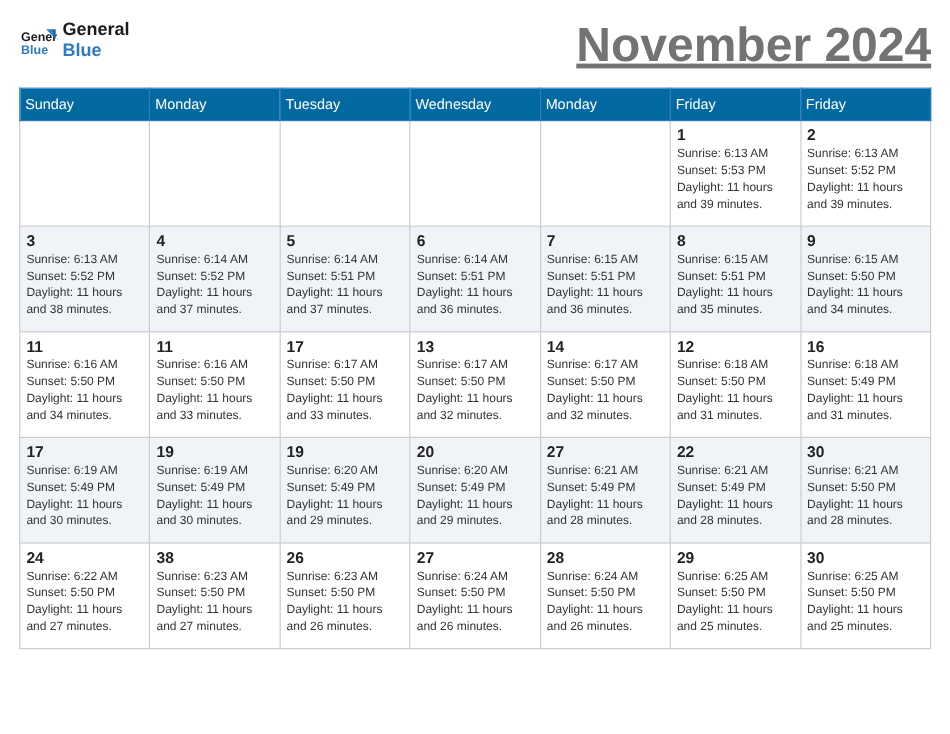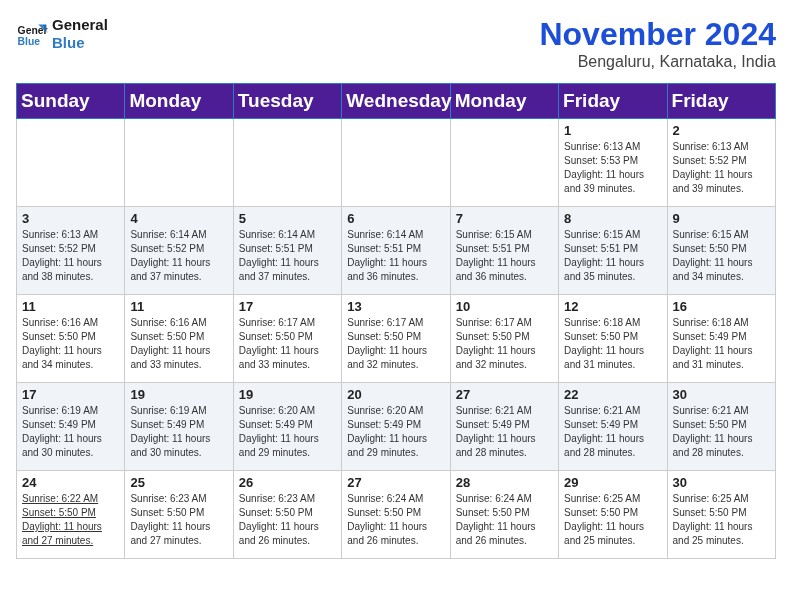--- a/index.html
+++ b/index.html
@@ -22,38 +22,39 @@
       gap: 4px;
     }
     .logo-icon {
       width: 32px;
       height: 32px;
     }
     .title-area {
       text-align: right;
     }
     .month-title {
-      font-size: 32px;
+      font-size: 40px;
       font-weight: bold;
-      color: #1d4ed8;
+      color: #737373;
+      text-decoration: underline;
     }
     .location-title {
       font-size: 16px;
       color: #444;
     }
     table {
       width: 100%;
       border-collapse: collapse;
       table-layout: fixed;
     }
     thead th {
-      background-color: #4c1d95;
+      background-color: #0369a1;
       color: #fff;
-      font-size: 19px;
-      font-weight: bold;
+      font-size: 12px;
+      font-weight: normal;
       padding: 6px 4px;
       text-align: left;
       border: 1px solid #2e7bc4;
     }
     tbody td {
       border: 1px solid #ccc;
       vertical-align: top;
       padding: 4px 5px;
       font-size: 10.5px;
       color: #222;
@@ -88,21 +89,20 @@
       <polygon points="28,8 38,18 33,8" fill="#2e7bc4"></polygon>
       <polygon points="33,8 38,18 38,8" fill="#1a6aaa"></polygon>
     </svg>
     <div style="display:flex; flex-direction:column; line-height:1.2">
       <span style="font-size:15px; font-weight:bold; color:#1a1a1a;">General</span>
       <span style="font-size:15px; font-weight:bold; color:#2e7bc4;">Blue</span>
     </div>
   </div>
   <div class="title-area">
     <div class="month-title">November 2024</div>
-    <div class="location-title">Bengaluru, Karnataka, India</div>
   </div>
 </div>
 
 <table>
   <thead id="thead-row">
   <tr>
         <th>Sunday</th>
         <th>Monday</th>
         <th>Tuesday</th>
         <th>Wednesday</th>
@@ -207,21 +207,21 @@
 and 33 minutes.</div>
         </td>
         <td>
           <div class="day-number">13</div>
           <div class="day-info" style="white-space: pre-line;">Sunrise: 6:17 AM
 Sunset: 5:50 PM
 Daylight: 11 hours
 and 32 minutes.</div>
         </td>
         <td>
-          <div class="day-number">10</div>
+          <div class="day-number">14</div>
           <div class="day-info" style="white-space: pre-line;">Sunrise: 6:17 AM
 Sunset: 5:50 PM
 Daylight: 11 hours
 and 32 minutes.</div>
         </td>
         <td>
           <div class="day-number">12</div>
           <div class="day-info" style="white-space: pre-line;">Sunrise: 6:18 AM
 Sunset: 5:50 PM
 Daylight: 11 hours
@@ -282,27 +282,27 @@
           <div class="day-number">30</div>
           <div class="day-info" style="white-space: pre-line;">Sunrise: 6:21 AM
 Sunset: 5:50 PM
 Daylight: 11 hours
 and 28 minutes.</div>
         </td>
       </tr>
       <tr>
         <td>
           <div class="day-number">24</div>
-          <div class="day-info" style="white-space: pre-line; text-decoration: underline;">Sunrise: 6:22 AM
+          <div class="day-info" style="white-space: pre-line;">Sunrise: 6:22 AM
 Sunset: 5:50 PM
 Daylight: 11 hours
 and 27 minutes.</div>
         </td>
         <td>
-          <div class="day-number">25</div>
+          <div class="day-number">38</div>
           <div class="day-info" style="white-space: pre-line;">Sunrise: 6:23 AM
 Sunset: 5:50 PM
 Daylight: 11 hours
 and 27 minutes.</div>
         </td>
         <td>
           <div class="day-number">26</div>
           <div class="day-info" style="white-space: pre-line;">Sunrise: 6:23 AM
 Sunset: 5:50 PM
 Daylight: 11 hours

